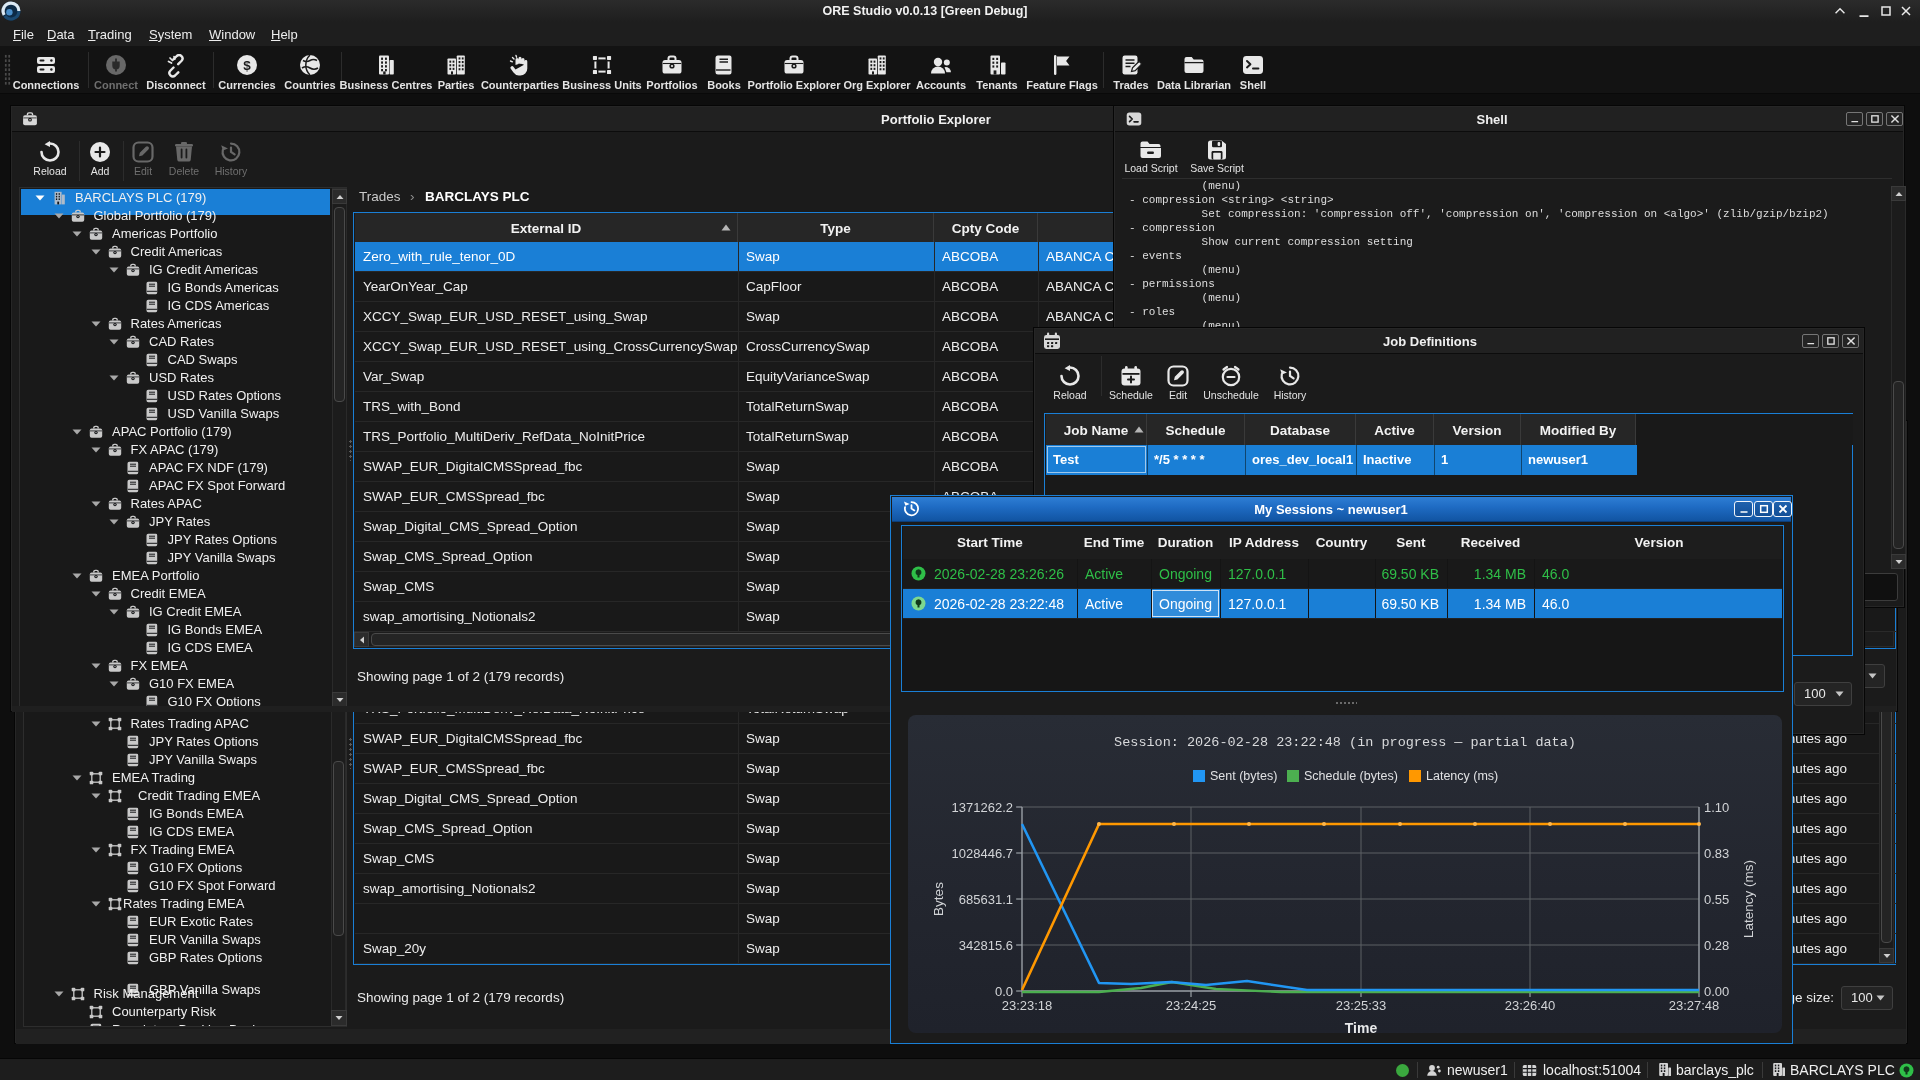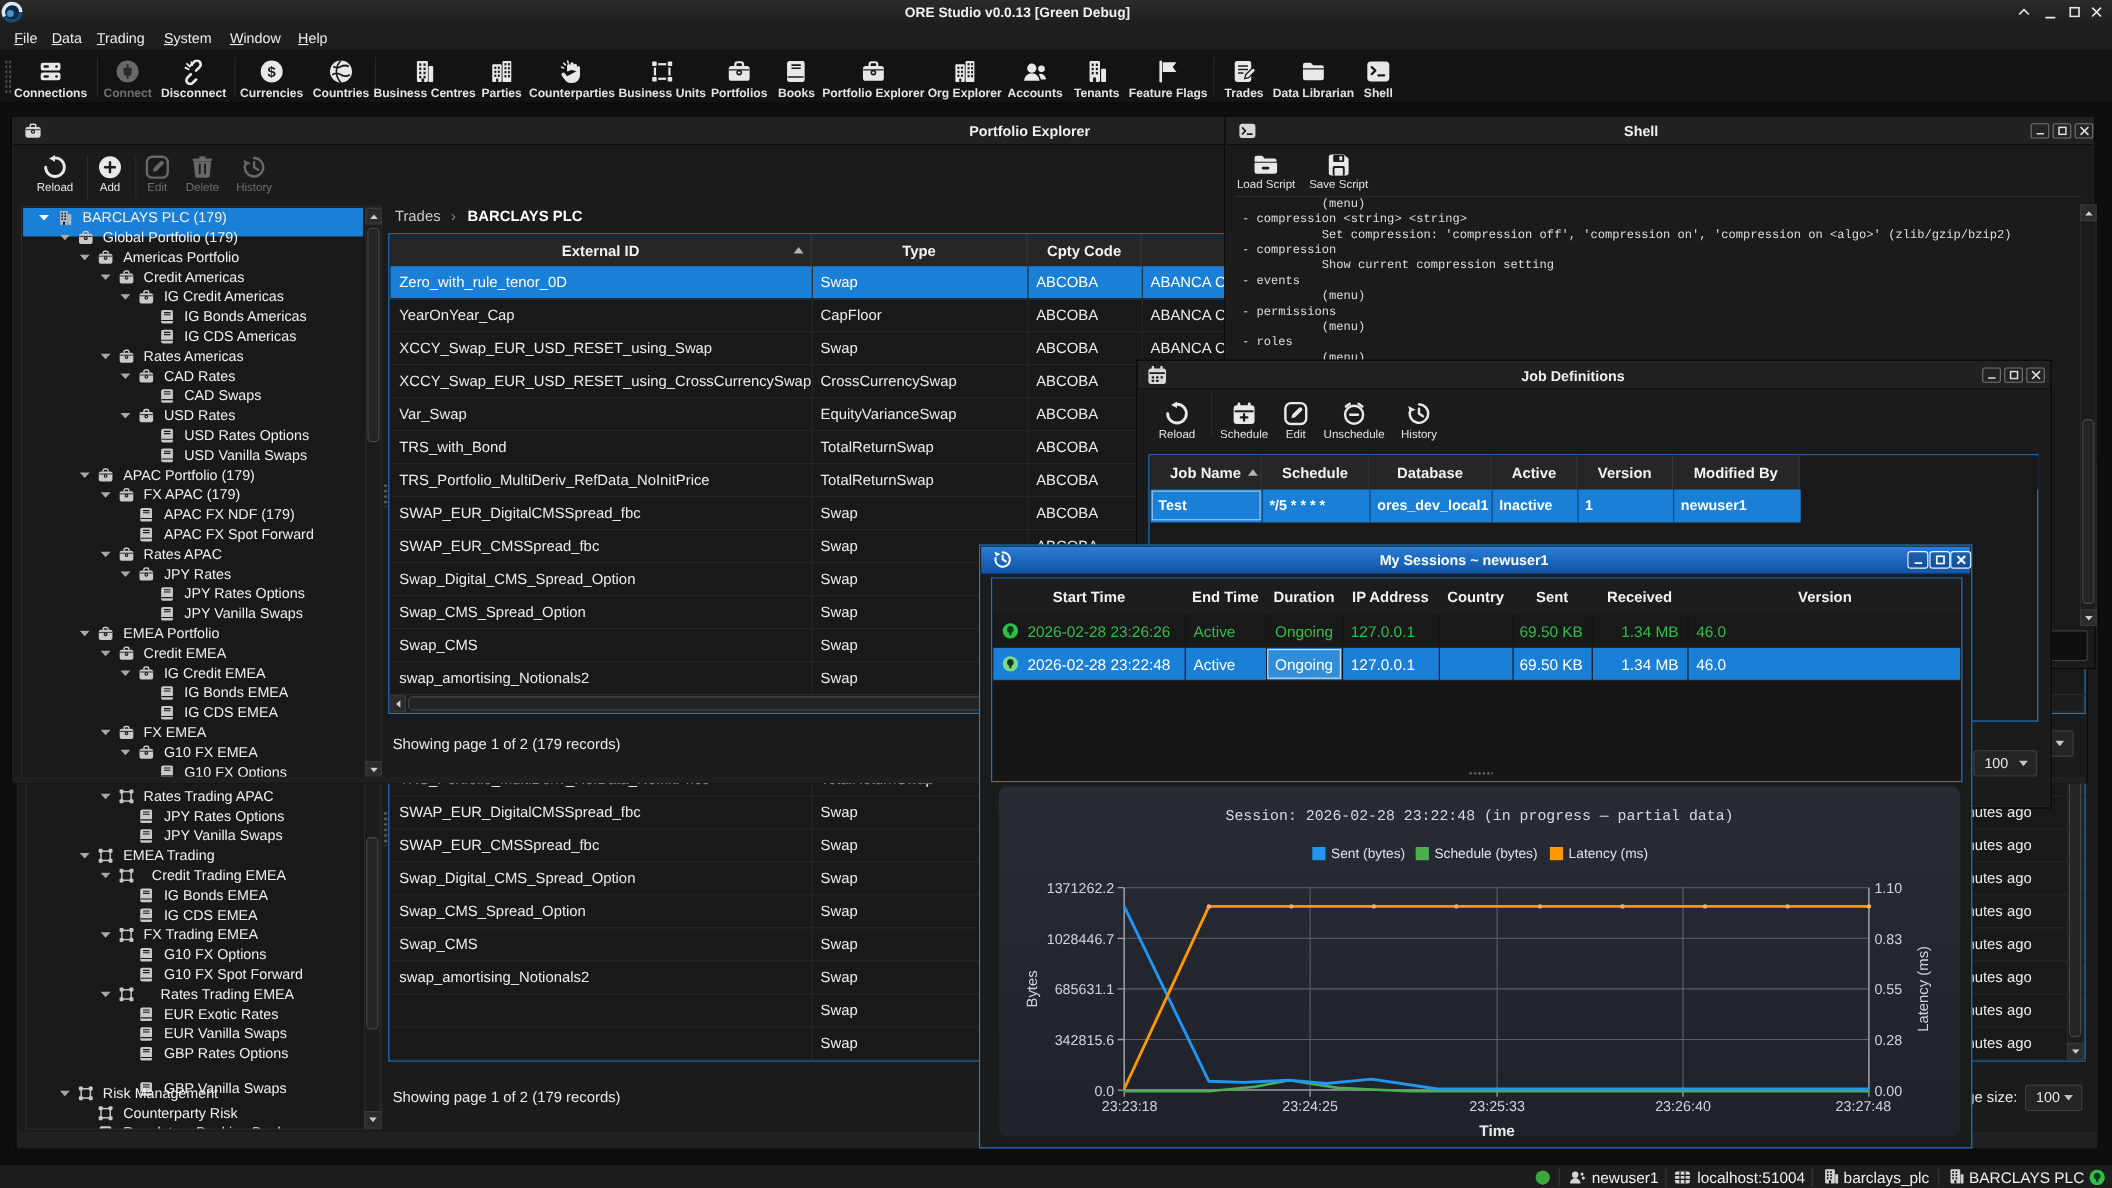--- a/index.html
+++ b/index.html
@@ -464,21 +464,21 @@
         </div>
         <div class="tic" style="left:82.5px">
           <svg width="14" height="14" viewBox="0 0 14 14">
             <rect x="2.8" y="2.8" width="8.4" height="8.4" fill="none" stroke="#c9c9c9" stroke-width="1.3"></rect>
             <rect x="0.7" y="0.7" width="3.6" height="3.6" rx="0.9" fill="#c9c9c9"></rect>
             <rect x="9.7" y="0.7" width="3.6" height="3.6" rx="0.9" fill="#c9c9c9"></rect>
             <rect x="0.7" y="9.7" width="3.6" height="3.6" rx="0.9" fill="#c9c9c9"></rect>
             <rect x="9.7" y="9.7" width="3.6" height="3.6" rx="0.9" fill="#c9c9c9"></rect>
           </svg>
         </div>
-        <div class="tl" style="left:121px">Rates Trading EMEA</div>
+        <div class="tl" style="left:98px">Rates Trading EMEA</div>
       </div>
       <div class="trow" style="top:471px">
         <div class="tic" style="left:101.0px">
           <svg width="14" height="14" viewBox="0 0 14 14">
             <path d="M3.2 0.8 h7.6 a1.4 1.4 0 0 1 1.4 1.4 v9.6 a1.4 1.4 0 0 1 -1.4 1.4 H3.2 A1.7 1.7 0 0 1 1.5 11.5 V2.5 A1.7 1.7 0 0 1 3.2 0.8 Z" fill="#c9c9c9"></path>
             <path d="M1.8 10.3 h10.4" stroke="#17181a" stroke-width="1"></path>
             <path d="M4 3.2 h6 M4 5.2 h6" stroke="#17181a" stroke-width="1"></path>
           </svg>
         </div>
         <div class="tl" style="left:124.0px">EUR Exotic Rates</div>
@@ -716,20 +716,21 @@
       <div class="row" style="top:419px;width:1541px">
         <div class="cell cl" style="left:383px;width:196px">Swap</div>
         <div class="cell cl" style="left:579px;width:104px">ABCOBA</div>
         <div class="cell cl" style="left:683px;width:330px">ABANCA CORPORACION BANCARIA</div>
         <div class="cell" style="left:1252px;width:240px;text-align:right;font-size:13.5px">2 minutes ago</div>
         <div class="vsep" style="left:383px"></div>
         <div class="vsep" style="left:579px"></div>
         <div class="vsep" style="left:683px"></div>
       </div>
       <div class="row" style="top:449px;width:1541px">
+        <div class="cell cl" style="left:0;width:383px">Swap_20y</div>
         <div class="cell cl" style="left:383px;width:196px">Swap</div>
         <div class="cell cl" style="left:579px;width:104px">ABCOBA</div>
         <div class="cell cl" style="left:683px;width:330px">ABANCA CORPORACION BANCARIA</div>
         <div class="cell" style="left:1252px;width:240px;text-align:right;font-size:13.5px">2 minutes ago</div>
         <div class="vsep" style="left:383px"></div>
         <div class="vsep" style="left:579px"></div>
         <div class="vsep" style="left:683px"></div>
       </div>
     </div>
 <div class="sbv" style="left:1864px;top:93px;height:449px"></div>
@@ -1641,21 +1642,21 @@
 <div class="bwbtn" style="left:863px">
       <svg width="11" height="11" viewBox="0 0 11 11">
         <rect x="2.2" y="2.2" width="6.6" height="6.6" fill="none" stroke="#fff" stroke-width="1.5"></rect>
       </svg>
     </div>
 <div class="bwbtn" style="left:882px">
       <svg width="11" height="11" viewBox="0 0 11 11">
         <path d="M2 2 L9 9 M9 2 L2 9" stroke="#fff" stroke-width="1.8"></path>
       </svg>
     </div>
-<div class="tbl" style="left:10px;top:29px;width:883px;height:186px;background:#161616">
+<div class="tbl" style="left:10px;top:29px;width:883px;height:167px;background:#161616">
 <div class="abs" style="left:1px;top:0;width:879px;height:33px;background:#1d1d1d">
 <div class="abs" style="left:0px;top:0;width:174px;height:33px;line-height:33px;text-align:center;color:#f2f2f2;font-weight:700;font-size:13.5px">Start Time</div>
 <div class="abs" style="left:174px;top:0;width:74px;height:33px;line-height:33px;text-align:center;color:#f2f2f2;font-weight:700;font-size:13.5px">End Time</div>
 <div class="abs" style="left:248px;top:0;width:69px;height:33px;line-height:33px;text-align:center;color:#f2f2f2;font-weight:700;font-size:13.5px">Duration</div>
 <div class="abs" style="left:317px;top:0;width:88px;height:33px;line-height:33px;text-align:center;color:#f2f2f2;font-weight:700;font-size:13.5px">IP Address</div>
 <div class="abs" style="left:405px;top:0;width:67px;height:33px;line-height:33px;text-align:center;color:#f2f2f2;font-weight:700;font-size:13.5px">Country</div>
 <div class="abs" style="left:472px;top:0;width:72px;height:33px;line-height:33px;text-align:center;color:#f2f2f2;font-weight:700;font-size:13.5px">Sent</div>
 <div class="abs" style="left:544px;top:0;width:87px;height:33px;line-height:33px;text-align:center;color:#f2f2f2;font-weight:700;font-size:13.5px">Received</div>
 <div class="abs" style="left:631px;top:0;width:250px;height:33px;line-height:33px;text-align:center;color:#f2f2f2;font-weight:700;font-size:13.5px">Version</div>
 </div>

